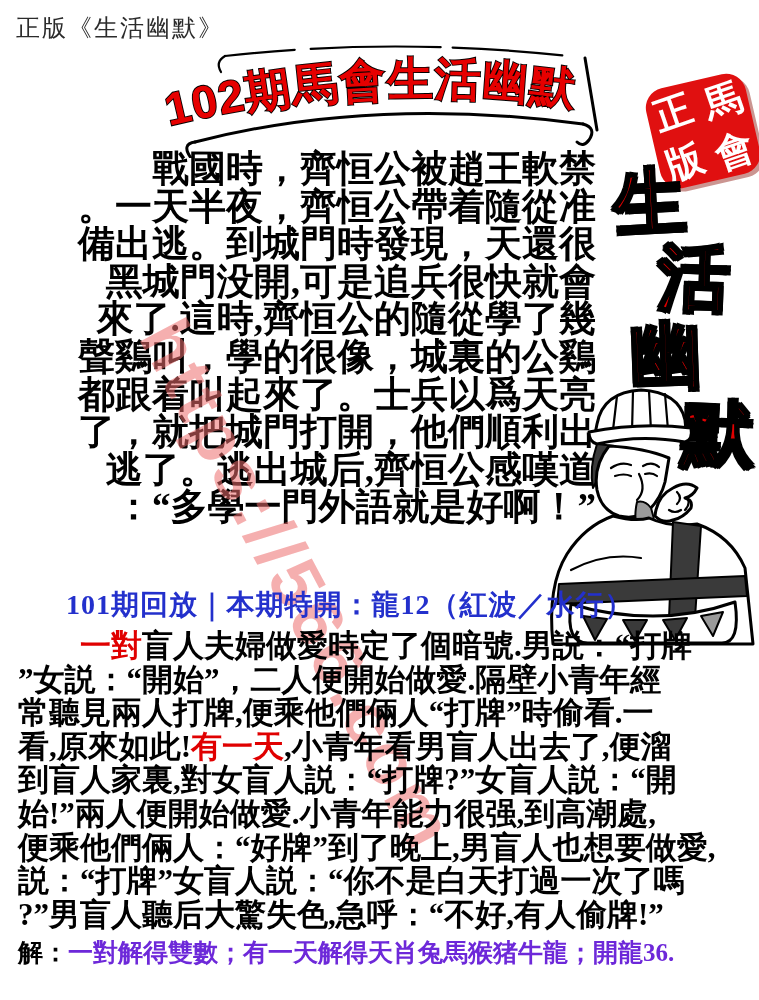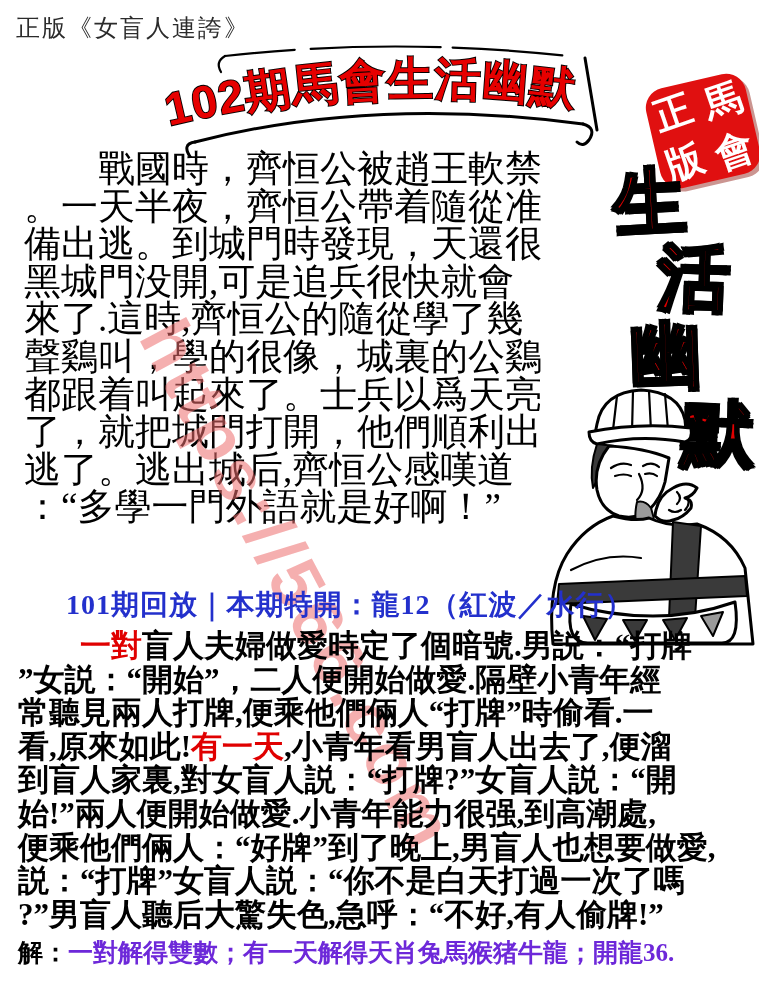--- a/index.html
+++ b/index.html
@@ -38,21 +38,21 @@
     font-family:"Liberation Sans","DejaVu Sans",sans-serif;
     -webkit-text-stroke:2.5px #000;
     text-shadow:2px 2px 0 #000,-2px 2px 0 #000,2px -2px 0 #000,-2px -2px 0 #000;
   }
   .vt-0{left:614px;top:166px;transform:rotate(-3deg);}
   .vt-1{left:658px;top:242px;transform:rotate(2deg);}
   .vt-2{left:630px;top:320px;transform:rotate(-2deg);}
   .vt-3{left:682px;top:397px;transform:rotate(2deg);}
   .story1{
     position:absolute;left:24px;top:150px;width:572px;
-    font-size:37px;line-height:37.6px;font-weight:normal;color:#000;
+    font-size:37px;line-height:37.6px;font-weight:bold;color:#000;text-align:right;
   }
   .story2{
     position:absolute;left:18px;top:629px;width:736px;
     font-size:31px;line-height:33.6px;font-weight:bold;color:#000;
   }
   .tline{white-space:nowrap;}
   .seg-k{color:#000;}
   .seg-r{color:#e00000;margin-top:40px;}
   .replay-line{
     position:absolute;left:42px;top:586px;
@@ -76,21 +76,21 @@
   .ink2{fill:none;stroke:#000;stroke-width:2.2;stroke-linecap:round;stroke-linejoin:round;}
   .fillw{fill:#fff;stroke:#000;stroke-width:3;stroke-linejoin:round;}
   .filld{fill:#3a3a3a;stroke:#000;stroke-width:2;stroke-linejoin:round;}
   .fillg{fill:#9a9a9a;stroke:#000;stroke-width:2;stroke-linejoin:round;}
 </style>
 </head>
 <body>
 
 <div class="page">
 
-  <div class="edition-label">正版《女盲人連誇》</div>
+  <div class="edition-label">正版《生活幽默》</div>
 
   <svg class="banner-svg" width="475" height="128" viewBox="0 0 475 128">
     <path class="ink2" d="M 92 26 Q 270 6 452 28" stroke-dasharray="70 16 130 12 110"></path>
     <path class="ink" d="M 62 112 Q 240 66 450 94"></path>
     <path class="ink" d="M 62 112 q -14 2 -4 16 q 8 8 12 2"></path>
     <path class="ink" d="M 450 94 q 14 4 6 16 q -6 8 -12 2"></path>
     <path class="ink" d="M 452 28 L 464 100"></path>
     <path class="ink2" d="M 92 26 q -10 6 -4 16"></path>
     <path id="banner-arc" d="M 36 96 Q 240 46 448 76" fill="none"></path>
     <text class="banner-text">

